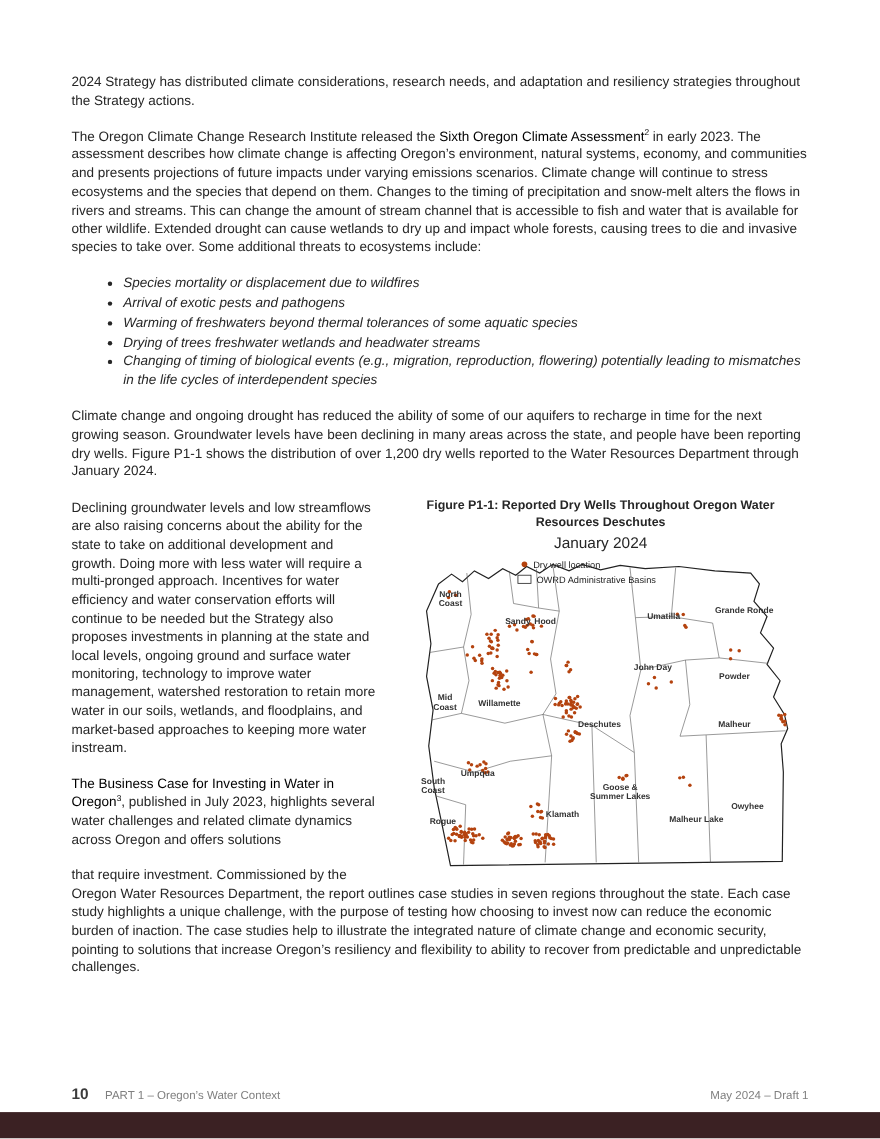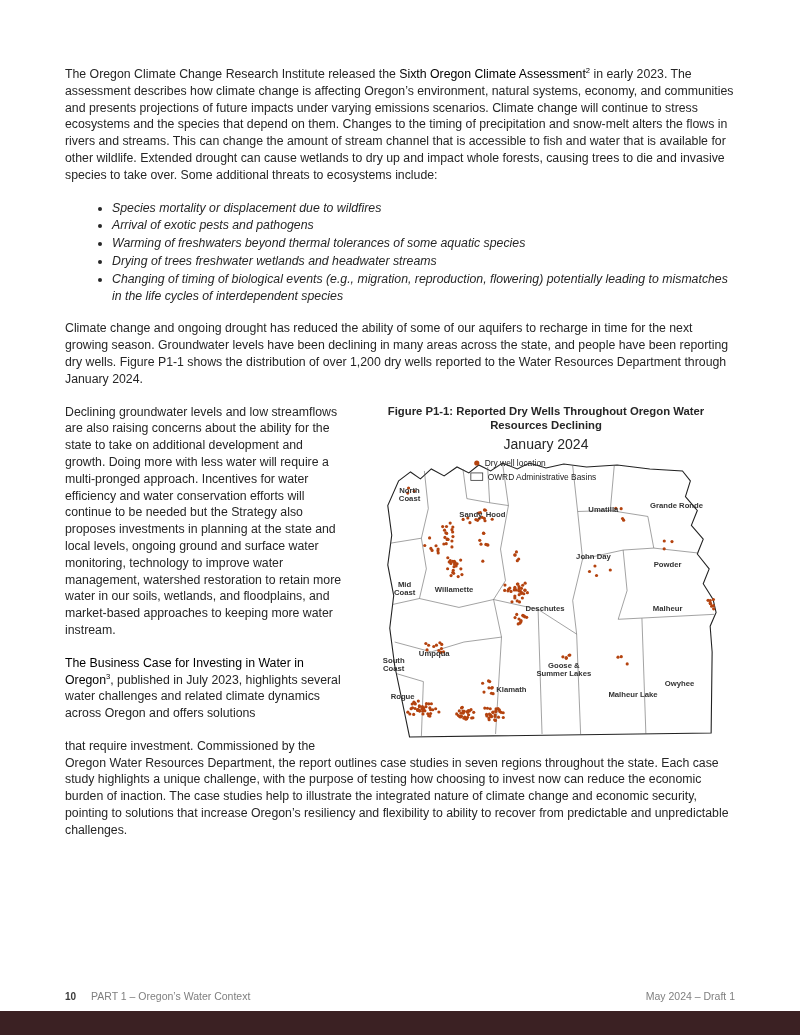--- a/index.html
+++ b/index.html
@@ -65,54 +65,55 @@
     display: flex;
     justify-content: space-between;
     align-items: baseline;
     font-size: 10.5px;
     color: #7f7f7f;
   }
   .page-num {
     font-weight: bold;
     color: #3b3b3b;
     margin-right: 12px;
-    font-size: 10px;
+    font-size: 14px;
   }
   .bottom-bar {
     position: absolute;
     left: 0; right: 0; bottom: 0;
     height: 24px;
     background: #3b2123;
   }
 </style>
 </head>
 <body>
 
 <div class="page">
   <main class="content">
 
+    <p class="body-text">2024 Strategy has distributed climate considerations, research needs, and adaptation and resiliency strategies throughout the Strategy actions.</p>
 
     <p class="body-text"><span>The Oregon Climate Change Research Institute released the </span><a href="#" class="doc-link"><span>Sixth Oregon Climate Assessment</span><sup>2</sup></a><span> in early 2023. The assessment describes how climate change is affecting Oregon’s environment, natural systems, economy, and communities and presents projections of future impacts under varying emissions scenarios. Climate change will continue to stress ecosystems and the species that depend on them. Changes to the timing of precipitation and snow-melt alters the flows in rivers and streams. This can change the amount of stream channel that is accessible to fish and water that is available for other wildlife. Extended drought can cause wetlands to dry up and impact whole forests, causing trees to die and invasive species to take over. Some additional threats to ecosystems include:</span></p>
 
     <ul class="bullets">
         <li>Species mortality or displacement due to wildfires</li>
         <li>Arrival of exotic pests and pathogens</li>
         <li>Warming of freshwaters beyond thermal tolerances of some aquatic species</li>
         <li>Drying of trees freshwater wetlands and headwater streams</li>
         <li>Changing of timing of biological events (e.g., migration, reproduction, flowering) potentially leading to mismatches in the life cycles of interdependent species</li>
       </ul>
 
     <p class="body-text">Climate change and ongoing drought has reduced the ability of some of our aquifers to recharge in time for the next growing season. Groundwater levels have been declining in many areas across the state, and people have been reporting dry wells. Figure P1-1 shows the distribution of over 1,200 dry wells reported to the Water Resources Department through January 2024.</p>
 
     <div class="fig-section">
 
       <figure class="figure">
         <div class="fig-title">
           <span>Figure P1-1: Reported Dry Wells Throughout Oregon Water</span><br>
-          <span>Resources Declining</span>
+          <span>Resources Deschutes</span>
         </div>
         <div class="fig-subtitle">January 2024</div>
         <div class="map-wrap">
           <svg id="map-svg" width="356" height="292" viewBox="0 0 360 295">
               <path d="M31,27 L43,18 L53,25 L64,15 L77,22 L90,13 L102,19 L112,11 L124,17 L136,9 L151,15 L163,9 L180,14 L198,10 L221,13 L252,11 L285,15 L318,17 L326,27 L321,43 L333,57 L327,72 L339,86 L333,101 L345,116 L339,131 L349,147 L352,160 L346,174 L348,200 L347,282 L42,286 L35,252 L27,214 L22,176 L26,143 L20,112 L24,82 L20,52 Z" fill="none" stroke="#222" stroke-width="1.1"></path>
               <path d="M57,17 L61,55 L54,85 L23,90" fill="none" stroke="#555" stroke-width="0.55"></path>
               <path d="M54,85 L59,116 L52,146 L25,152" fill="none" stroke="#555" stroke-width="0.55"></path>
               <path d="M52,146 L92,155 L127,147" fill="none" stroke="#555" stroke-width="0.55"></path>
               <path d="M136,9 L142,52 L134,96 L139,128 L127,147" fill="none" stroke="#555" stroke-width="0.55"></path>
               <path d="M96,15 L100,45" fill="none" stroke="#555" stroke-width="0.55"></path>

